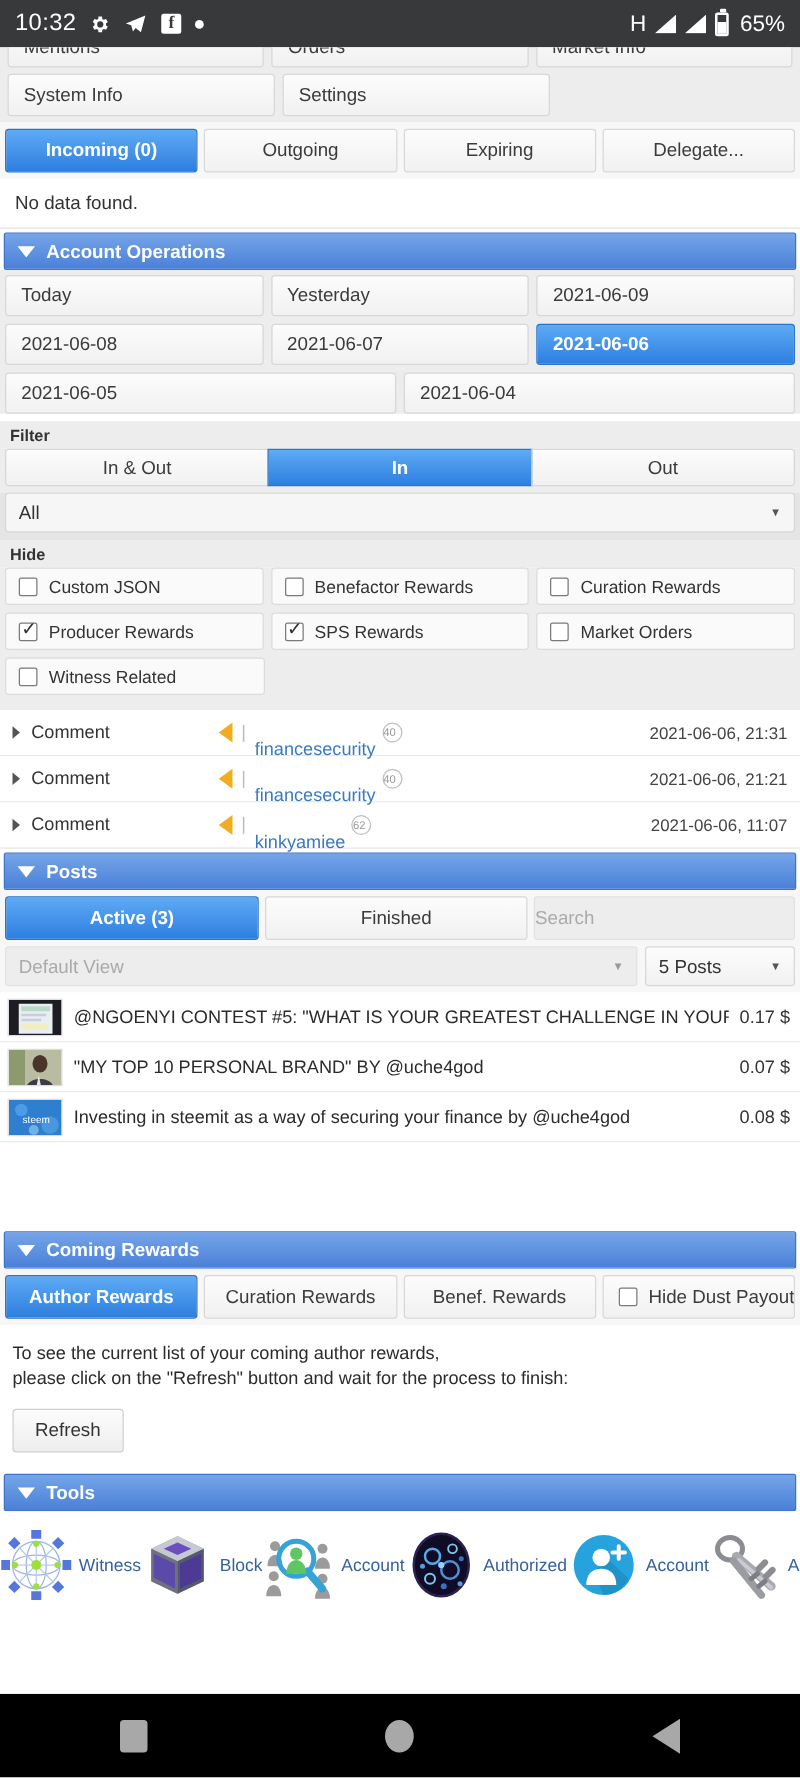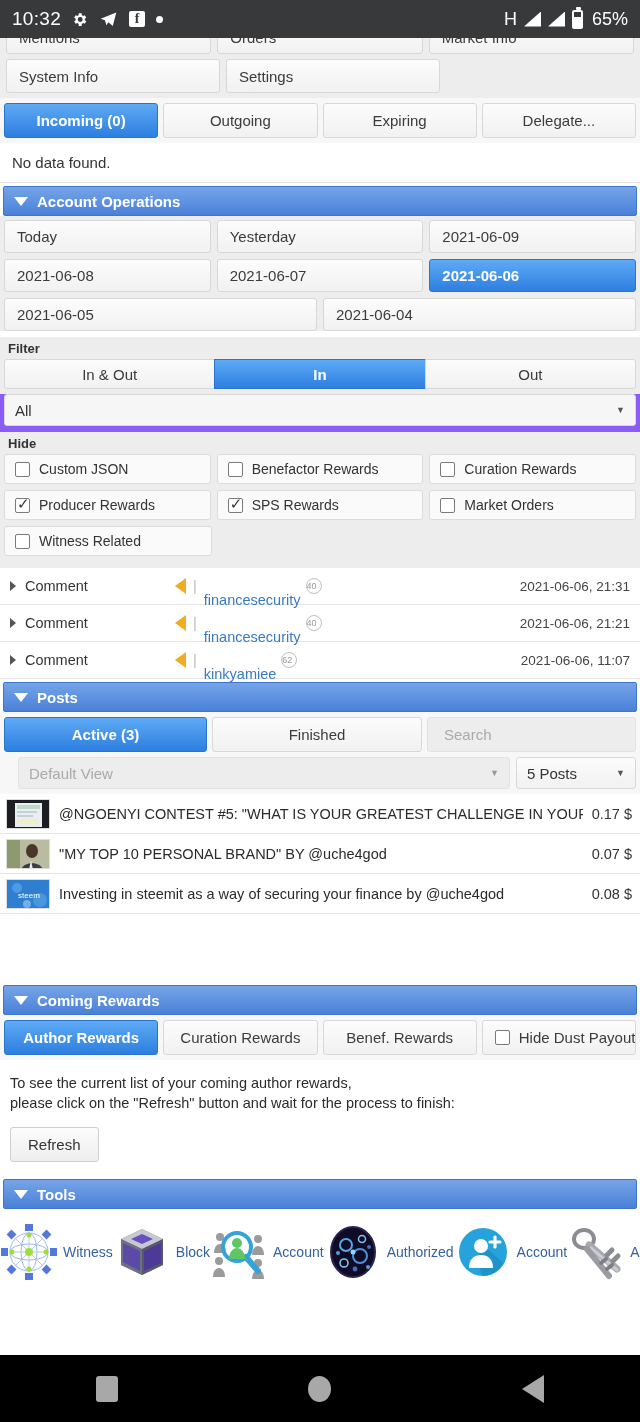--- a/index.html
+++ b/index.html
@@ -80,21 +80,21 @@
   .dategrid { padding: 4px 4px 0 4px; background: #ededed; }
   .daterow { display: flex; gap: 6px; margin-bottom: 6px; }
   .daterow .btn { flex: 1 1 0; height: 33px; }
 
   .filter-label { font-size: 13px; color: #333; padding: 4px 8px 3px 8px; background:#ededed; font-weight: 600;}
   .seg { display: flex; padding: 0 4px 5px 4px; background:#ededed; }
   .seg .btn { flex: 1 1 0; justify-content: center; height: 30px; border-radius: 0; margin-left: -1px; }
   .seg .btn:first-child { margin-left: 0; border-radius: 3px 0 0 3px; }
   .seg .btn:last-child { border-radius: 0 3px 3px 0; }
 
-  .select-row { padding: 0 4px 6px 4px; background:#8b5cf6; }
+  .select-row { padding: 0 4px 6px 4px; background:#e5e5e5; }
   .select {
     background: #f6f6f6; border: 1px solid #d8d8d8; border-radius: 3px;
     height: 32px; display: flex; align-items: center; padding: 0 10px;
     font-size: 15px; color: #333;
   }
   .select .arrow { margin-left: auto; font-size: 9px; color: #555; }
 
   .checkgrid { padding: 0 4px 6px 4px; background:#ededed; }
   .checkrow { display: flex; gap: 6px; margin-bottom: 6px; }
   .chk-btn {
@@ -136,23 +136,23 @@
   }
   .op-date { margin-left: auto; font-size: 13.5px; color: #444; }
 
   
   .postbar { display: flex; gap: 5px; padding: 5px 4px; background: #f7f7f7; align-items: stretch;}
   .postbar .btn { height: 35px; justify-content: center; font-size: 15px; }
   .postbar .tab-a { flex: 0 0 203px; }
   .postbar .tab-b { flex: 0 0 210px; }
   .searchbox {
     flex: 1 1 0; background: #ededed; border: 1px solid #e2e2e2; border-radius: 3px;
-    font-size: 15px; color: #aaa; display: flex; align-items: center; padding: 0 16px;
-  }
-  .viewrow { display: flex; gap: 6px; padding: 0 4px 5px 18px; background: #f7f7f7; }
+    font-size: 15px; color: #aaa; display: flex; align-items: center; padding: 0 0;
+  }
+  .viewrow { display: flex; gap: 6px; padding: 0 4px 5px 4px; background: #f7f7f7; }
   .view-sel {
     flex: 1 1 0; background: #ededed; border: 1px solid #e2e2e2; border-radius: 3px;
     height: 32px; display: flex; align-items: center; padding: 0 10px; font-size: 15px; color: #aaa;
   }
   .view-sel .arrow { margin-left: auto; font-size: 9px; color: #999; }
   .count-sel {
     flex: 0 0 120px; background: linear-gradient(to bottom, #fcfcfc, #f1f1f1);
     border: 1px solid #d8d8d8; border-radius: 3px; height: 32px;
     display: flex; align-items: center; padding: 0 10px; font-size: 15px; color: #333;
   }

